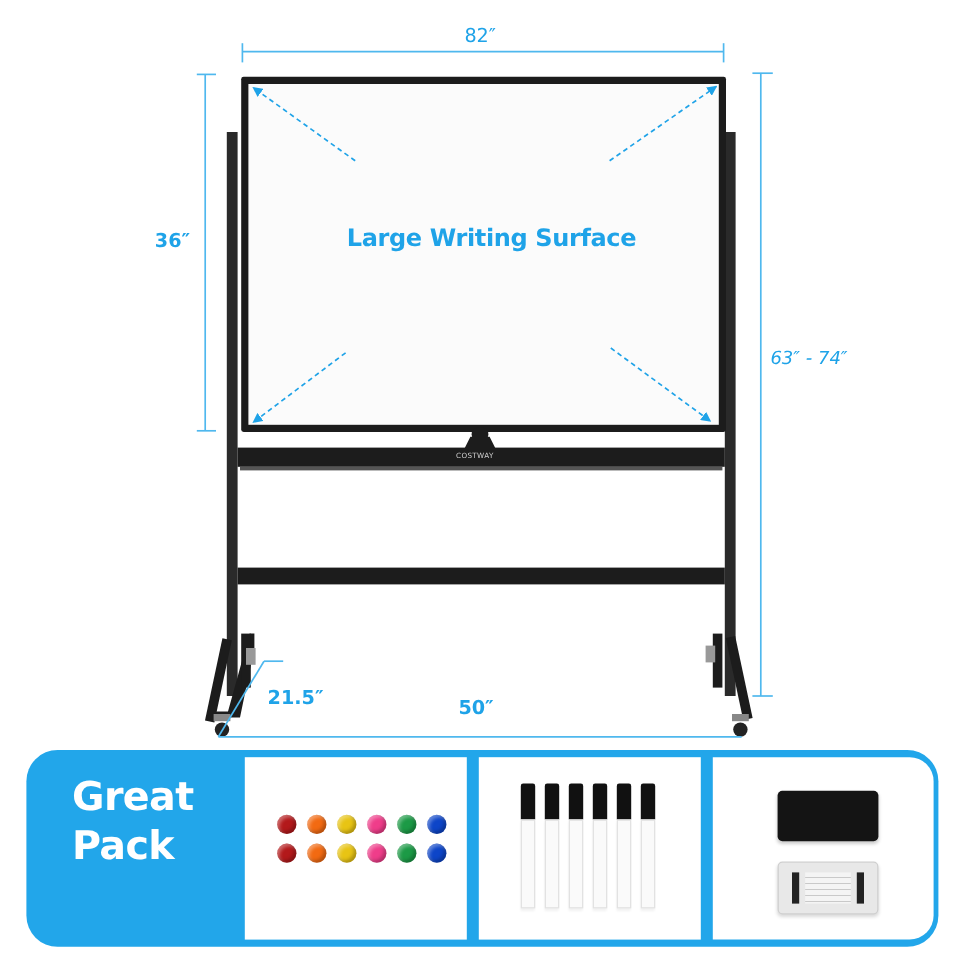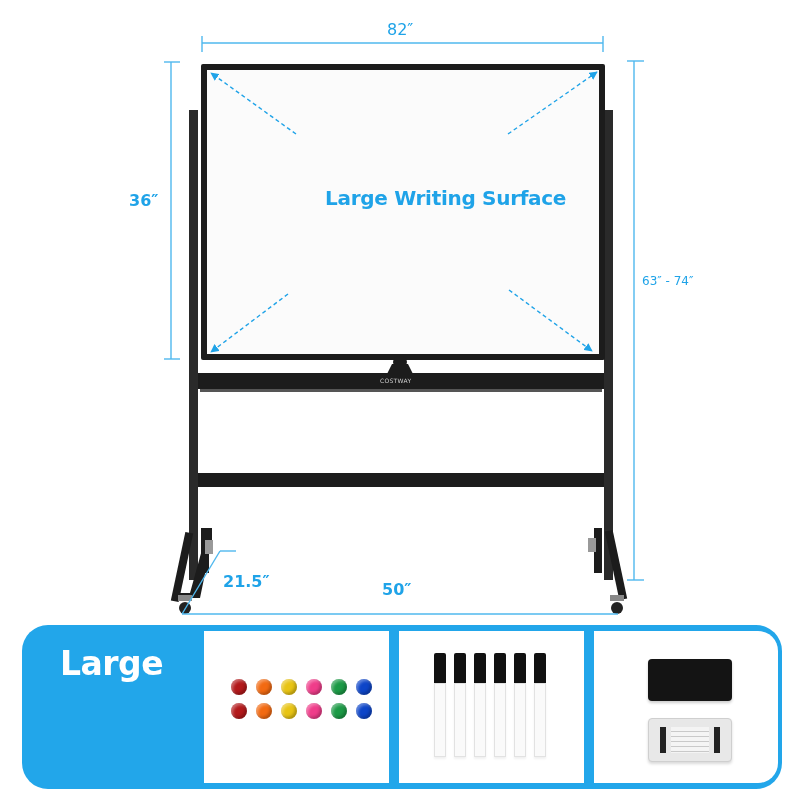--- a/index.html
+++ b/index.html
@@ -92,30 +92,31 @@
     <line x1="627" y1="580" x2="644" y2="580"></line>
 
     <line x1="182" y1="614" x2="618" y2="614"></line>
     <line x1="182" y1="614" x2="220" y2="551"></line>
     <line x1="220" y1="551" x2="236" y2="551"></line>
   </g>
 </svg>
 
 <div class="dim-label" style="left:387px; top:20px; font-size:16px;">82″</div>
 <div class="dim-label" style="left:129px; top:191px; font-size:16px; font-weight:bold;">36″</div>
-<div class="dim-label" style="left:642px; top:274px; font-size:12px;">63″  -  74″</div>
+<div class="dim-label" style="left:642px; top:289px; font-size:15px;font-style:italic;">63″  -  74″</div>
 <div class="dim-label" style="left:223px; top:572px; font-size:16px; font-weight:bold;">21.5″</div>
 <div class="dim-label" style="left:382px; top:580px; font-size:16px; font-weight:bold;">50″</div>
 
-<div class="dim-label" style="left:289px; top:186px; font-size:20px; font-weight:bold; letter-spacing:-0.3px;margin-left:36px;">Large Writing Surface</div>
+<div class="dim-label" style="left:289px; top:186px; font-size:20px; font-weight:bold; letter-spacing:-0.3px;">Large Writing Surface</div>
 <div class="abs" style="left:380px; top:377px; color:#cfcfcf; font-size:6px; font-family:'DejaVu Sans',sans-serif; letter-spacing:0.3px;">COSTWAY</div>
 
 <div class="pack">
   <div class="pack-title">
-    <div>Large</div>
+    <div>Great</div>
+    <div>Pack</div>
   </div>
 
   <div class="panel panel-1">
     <div class="magnets" id="magnets">
         <div class="magnet" style="background: rgb(179, 25, 27);"></div>
         <div class="magnet" style="background: rgb(242, 106, 18);"></div>
         <div class="magnet" style="background: rgb(232, 196, 20);"></div>
         <div class="magnet" style="background: rgb(239, 61, 138);"></div>
         <div class="magnet" style="background: rgb(28, 154, 70);"></div>
         <div class="magnet" style="background: rgb(13, 69, 200);"></div>

